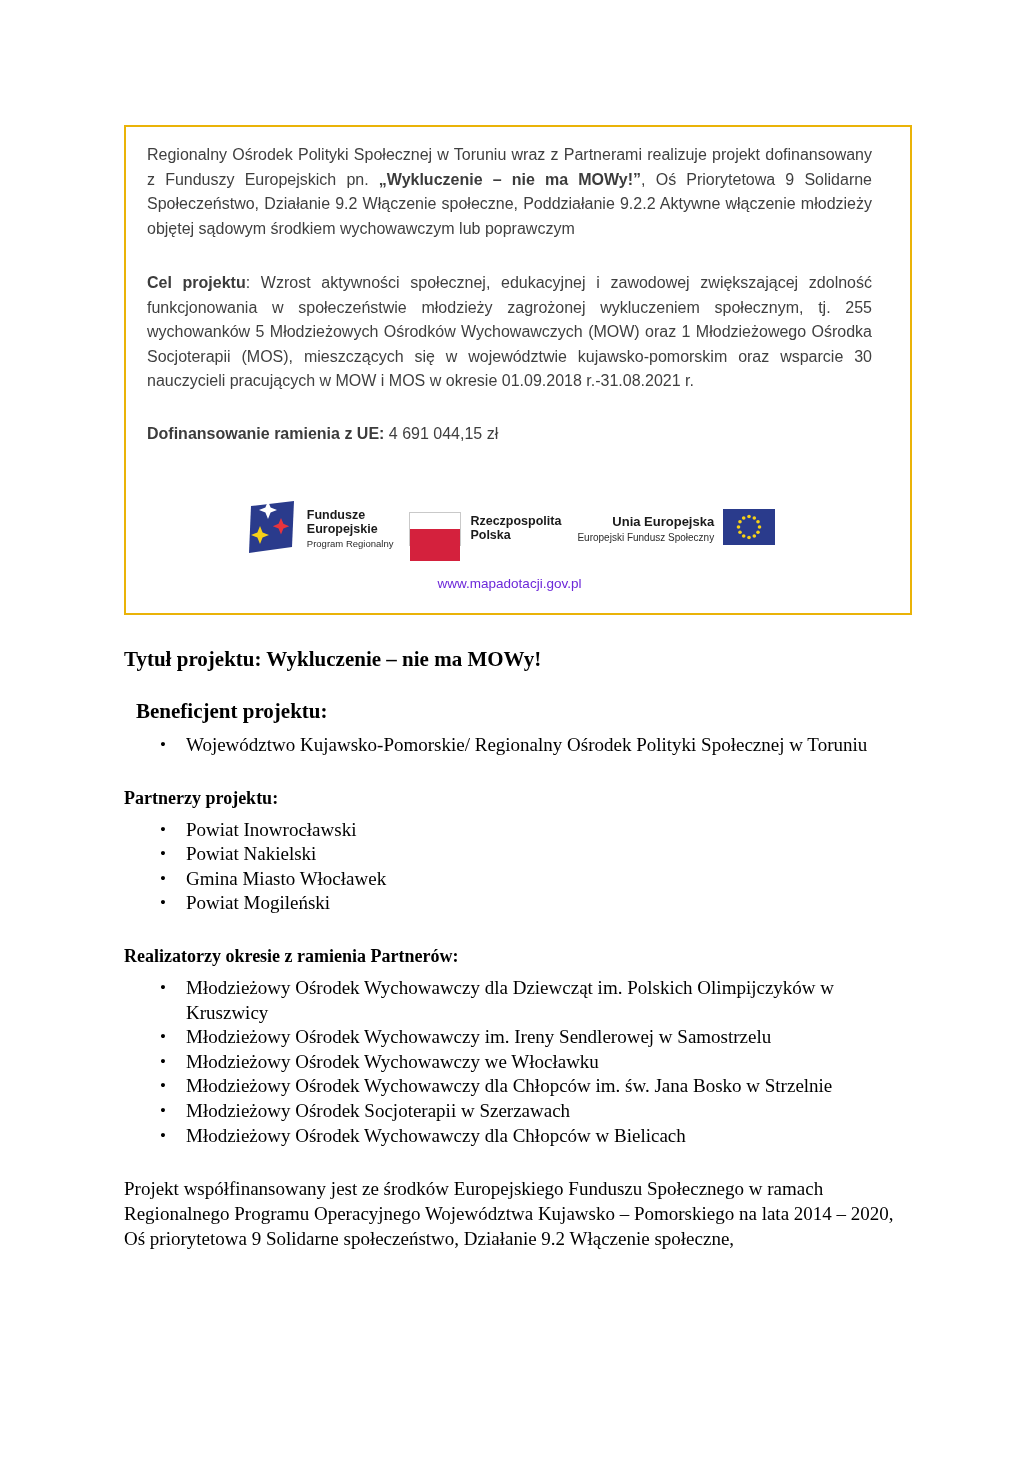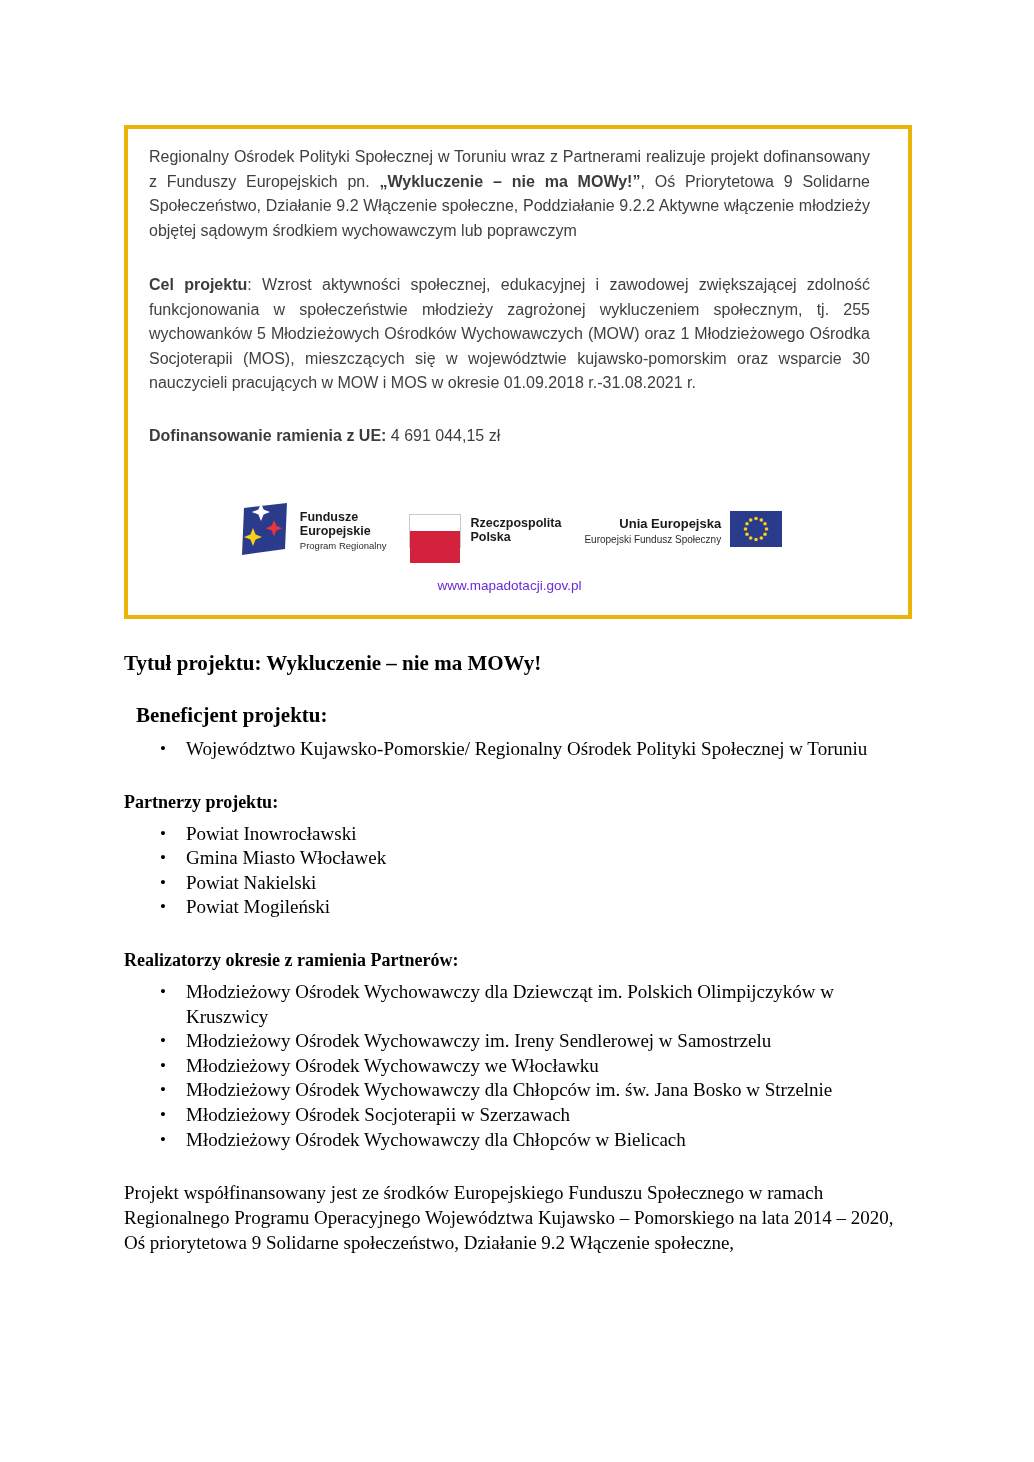--- a/index.html
+++ b/index.html
@@ -5,36 +5,36 @@
   * { box-sizing: border-box; margin: 0; padding: 0; }
   html, body { background: #ffffff; }
   body {
     width: 1034px; min-height: 1462px; position: relative;
     font-family: "Liberation Serif", serif; color: #000;
   }
   .page { position: absolute; left: 124px; top: 125px; width: 788px; }
 
   
   .info-box {
-    border: 4px solid #eab308;
+    border: 2px solid #eab308;
     padding: 16px 38px 18px 21px;
     font-family: "Liberation Sans", sans-serif;
     color: #3f3f3f;
     margin-bottom: 30px;
   }
   .box-para { font-size: 16px; line-height: 24.5px; text-align: justify; }
   .box-para b { color: #3c3c3c; }
   .intro { margin-bottom: 30px; }
   .goal  { margin-bottom: 28px; }
   .funding { margin-bottom: 52px; text-align: left; }
 
   
   .logos {
     display: flex; align-items: center; justify-content: center;
-    gap: 23px; margin-bottom: 16px;
+    gap: 16px; margin-bottom: 16px;
   }
   .logo-block { display: flex; align-items: center; gap: 9px; }
   .logo-caption { font-family: "Liberation Sans", sans-serif; line-height: 1.1; }
   .cap-title { font-weight: bold; font-size: 12.5px; color: #1a1a1a; }
   .cap-sub { font-size: 9.5px; color: #2b2b2b; margin-top: 2px; }
   .kp .cap-title { font-size: 10px; color: #595959; }
   .eu .logo-caption { text-align: right; }
   .eu .cap-title { font-size: 13px; }
   .eu .cap-sub { font-size: 10px; }
   .pl-flag { width: 52px; height: 34px; border: 1px solid #c9c9c9; display: block; }
@@ -136,22 +136,22 @@
   <h1 class="doc-title">Tytuł projektu: Wykluczenie – nie ma MOWy!</h1>
 
   <h2 class="section-lg">Beneficjent projektu:</h2>
   <ul class="doc-list">
     <li>Województwo Kujawsko-Pomorskie/ Regionalny Ośrodek Polityki Społecznej w Toruniu</li>
   </ul>
 
   <h3 class="section-sm">Partnerzy projektu:</h3>
   <ul class="doc-list">
     <li>Powiat Inowrocławski</li>
+    <li>Powiat Nakielski</li>
     <li>Gmina Miasto Włocławek</li>
-    <li>Powiat Nakielski</li>
     <li>Powiat Mogileński</li>
   </ul>
 
   <h3 class="section-sm">Realizatorzy okresie z ramienia Partnerów:</h3>
   <ul class="doc-list">
     <li>Młodzieżowy Ośrodek Wychowawczy dla Dziewcząt im. Polskich Olimpijczyków w Kruszwicy</li>
     <li>Młodzieżowy Ośrodek Wychowawczy im. Ireny Sendlerowej w Samostrzelu</li>
     <li>Młodzieżowy Ośrodek Wychowawczy we Włocławku</li>
     <li>Młodzieżowy Ośrodek Wychowawczy dla Chłopców im. św. Jana Bosko w Strzelnie</li>
     <li>Młodzieżowy Ośrodek Socjoterapii w Szerzawach</li>

